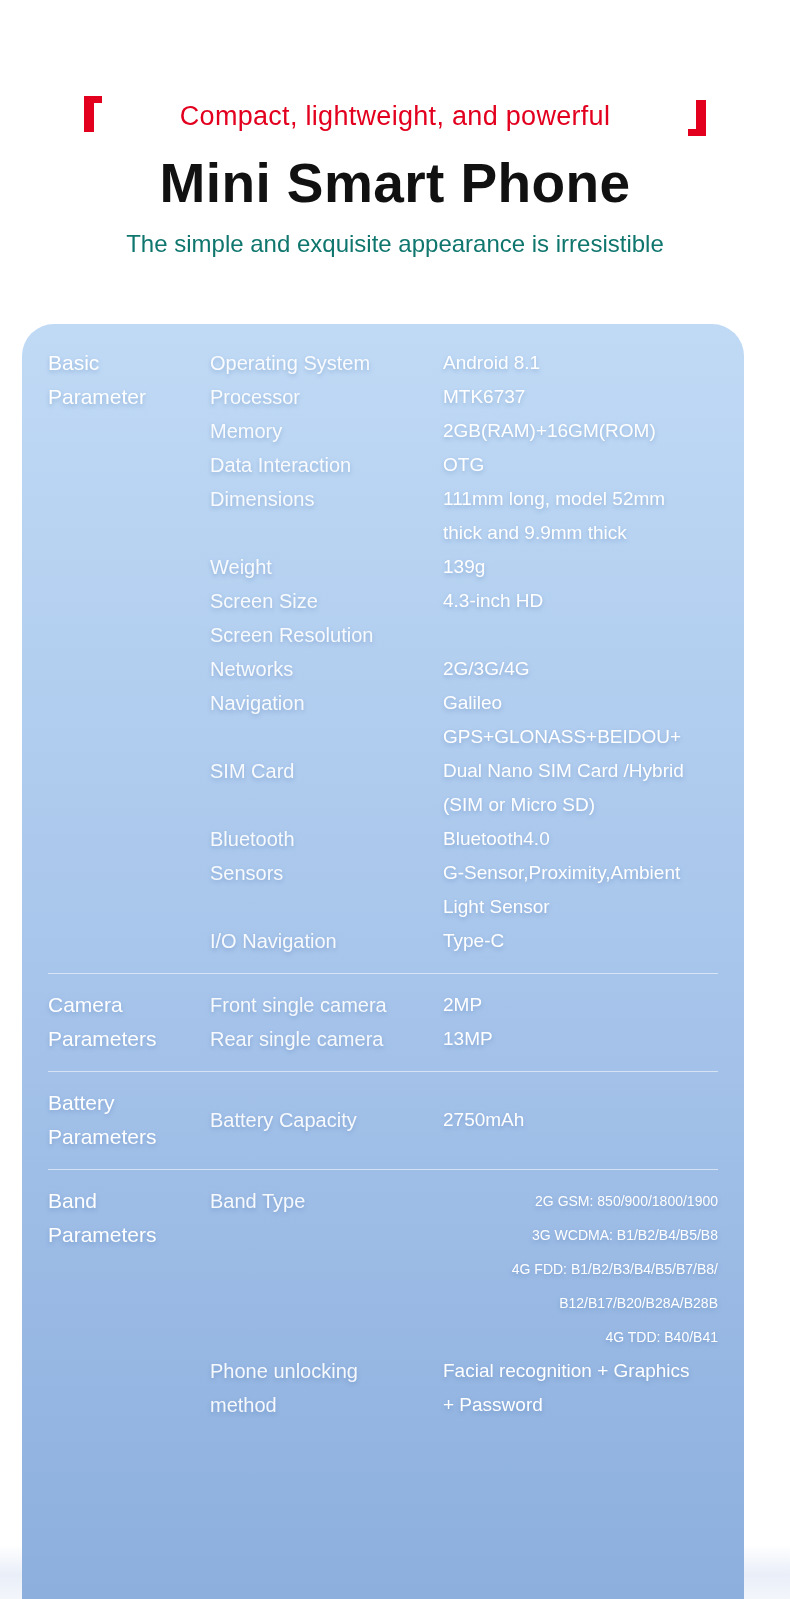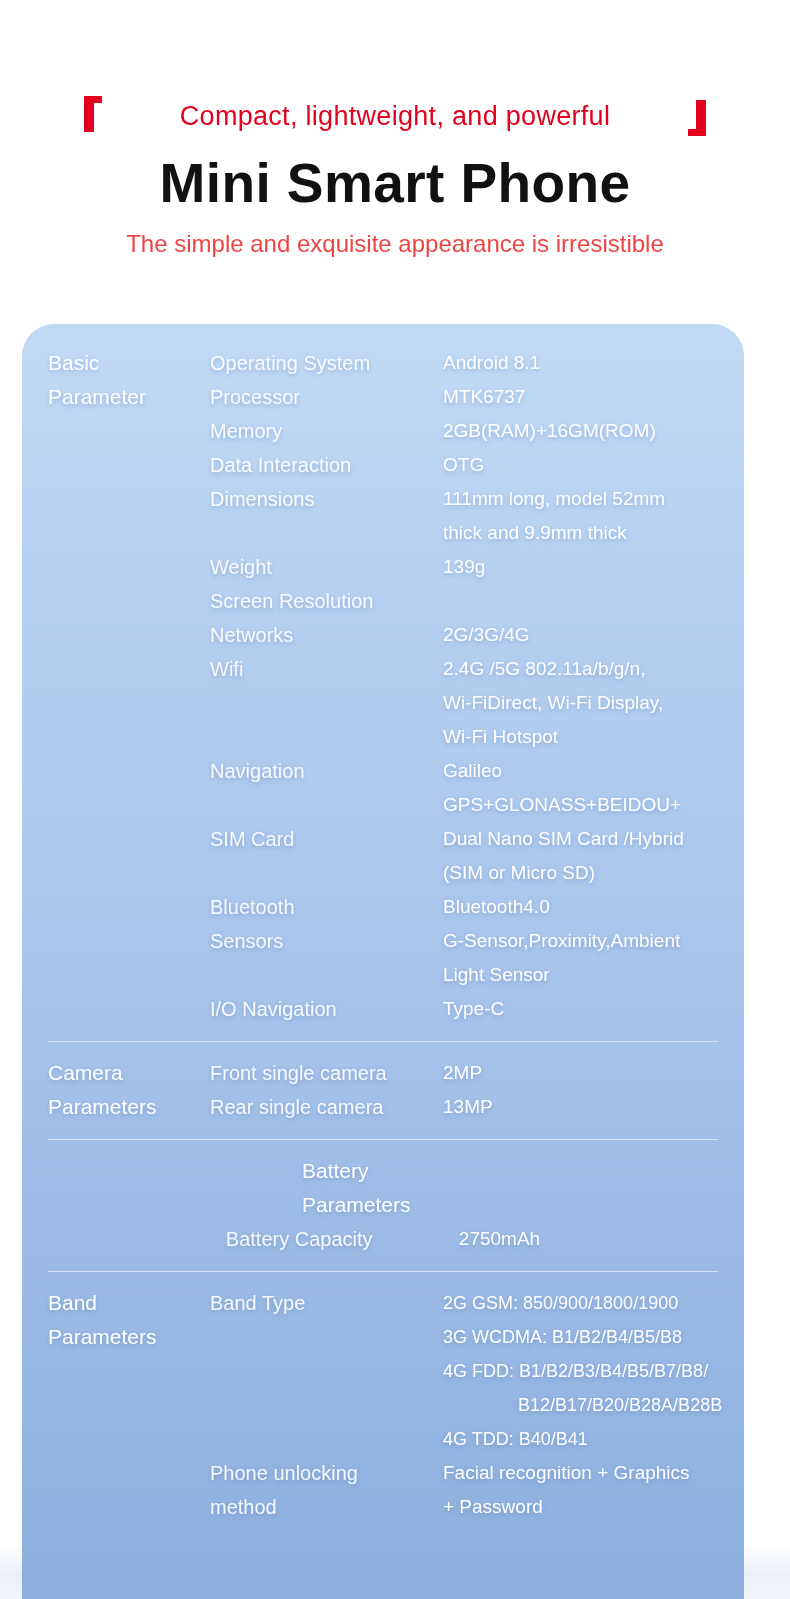--- a/index.html
+++ b/index.html
@@ -24,47 +24,47 @@
     margin-right:30px;transform:translateY(-2px);
   }
   .bracket-right{
     width:18px;height:36px;
     border-right:10px solid var(--accent-red);
     border-bottom:7px solid var(--accent-red);
     margin-left:30px;transform:translateY(2px);
   }
   .tagline{color:var(--accent-red);font-size:27px;font-weight:500;letter-spacing:0.3px;}
   .title{margin-top:17px;font-size:55px;font-weight:700;color:#111;letter-spacing:0.4px;}
-  .subtitle{margin-top:15px;font-size:24px;color:#ef4444;}
+  .subtitle{margin-top:15px;font-size:24px;color:#0f766e;}
   .page-bottom{
     position:absolute;left:0;top:1545px;width:790px;height:54px;z-index:0;
     background:linear-gradient(180deg, rgba(233,238,248,0) 0%, var(--page-bottom) 55%, #f3f6fb 100%);
   }
   .card{
     position:absolute;left:22px;top:324px;width:722px;height:1559px;z-index:1;
     border-radius:32px;padding:22px 26px 0 26px;color:#fff;
     background:linear-gradient(180deg, var(--card-top) 0%, #a5c3ea 45%, var(--card-bottom) 100%);
     text-shadow:0 2px 4px rgba(70,110,170,0.35);
   }
   .section{display:flex;align-items:flex-start;padding:0 0 15px 0;}
   .section + .section{border-top:1px solid rgba(255,255,255,0.55);padding-top:14px;}
-  .section.center{align-items:center;flex-direction:column;}
+  .section.center{align-items:center;}
   .section-title{
     flex:none;width:140px;margin-right:22px;
     font-size:21px;line-height:34px;color:#ffffff;
   }
   .rows{flex:1;min-width:0;}
   .row{display:flex;align-items:flex-start;}
   .row-label{
     flex:none;width:213px;margin-right:20px;
     font-size:20px;line-height:34px;color:rgba(255,255,255,0.92);
   }
   .row-value{flex:1;min-width:0;font-size:19px;line-height:34px;color:#ffffff;}
   .line{display:block;white-space:nowrap;}
-  .row-value.band .line{font-size:18px;}
+  .row-value.band .line{font-size:14px;text-align:right;}
   .line.indent{padding-left:75px;}
 </style>
 </head>
 <body>
 
 <div class="header">
   <div class="badge">
     <span class="bracket bracket-left"></span>
     <span class="tagline">Compact, lightweight, and powerful</span>
     <span class="bracket bracket-right"></span>
@@ -111,34 +111,32 @@
           <span class="line">thick and 9.9mm thick</span>
         </div>
       </div>
       <div class="row">
         <div class="row-label">Weight</div>
         <div class="row-value">
           <span class="line">139g</span>
         </div>
       </div>
       <div class="row">
+        <div class="row-label">Screen Size</div>
+        <div class="row-value">
+          <span class="line">4.3-inch HD</span>
+        </div>
+      </div>
+      <div class="row">
         <div class="row-label">Screen Resolution</div>
       </div>
       <div class="row">
         <div class="row-label">Networks</div>
         <div class="row-value">
           <span class="line">2G/3G/4G</span>
-        </div>
-      </div>
-      <div class="row">
-        <div class="row-label">Wifi</div>
-        <div class="row-value">
-          <span class="line">2.4G /5G 802.11a/b/g/n,</span>
-          <span class="line">Wi-FiDirect, Wi-Fi Display,</span>
-          <span class="line">Wi-Fi Hotspot</span>
         </div>
       </div>
       <div class="row">
         <div class="row-label">Navigation</div>
         <div class="row-value">
           <span class="line">Galileo</span>
           <span class="line">GPS+GLONASS+BEIDOU+</span>
         </div>
       </div>
       <div class="row">

